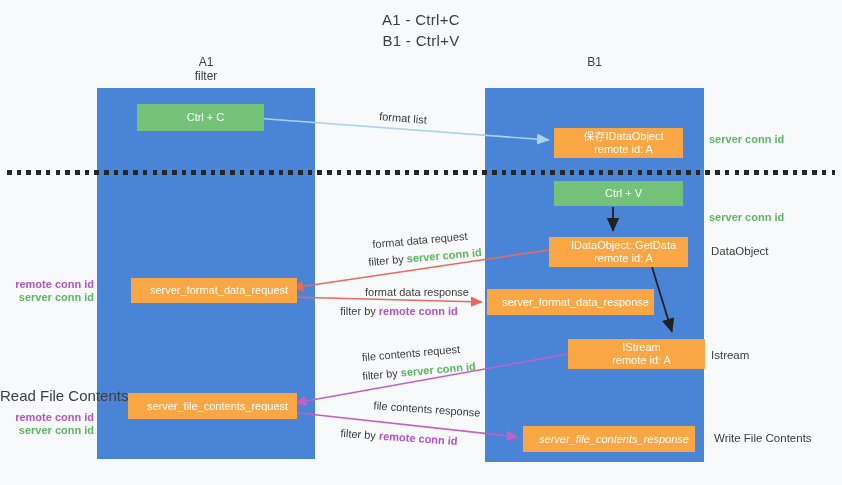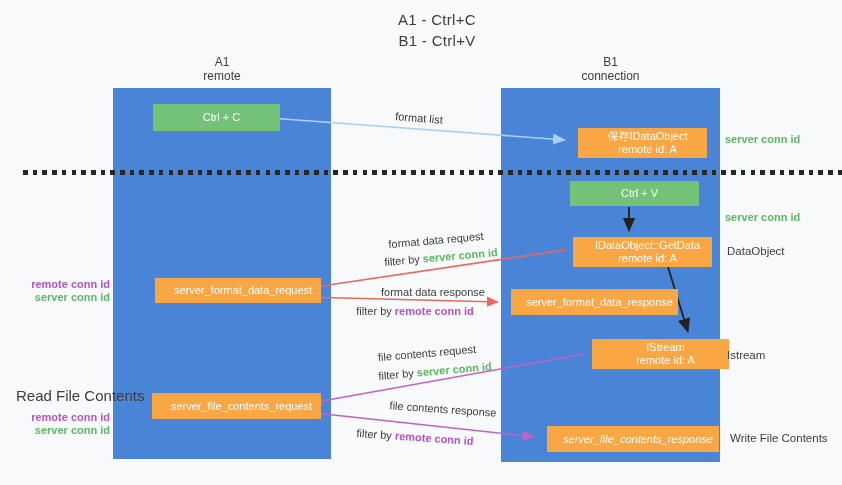--- a/index.html
+++ b/index.html
@@ -2,21 +2,21 @@
 <html style="--background: #f8f9fa; --lifeline-blue: #4a84d7; --node-green: #74c178; --node-orange: #f9a644; --arrow-lightblue: #a8d2ee; --arrow-salmon: #e8695d; --arrow-magenta: #c261c4; --arrow-black: #212121; --divider-black: #262626; --text-dark: #3d3d3d; --label-green: #5cb860; --label-purple: #b156c3;"><head>
 <meta charset="utf-8">
 <style>
   html,body{margin:0;padding:0;}
   body{
     width:842px;height:485px;
     background:var(--background,#f8f9fa);
     font-family:"Liberation Sans",sans-serif;
     overflow:hidden;position:relative;
   }
-  .stage{position:absolute;left:16px;top:0;width:772px;height:485px;}
+  .stage{position:absolute;left:0;top:0;width:772px;height:485px;}
 
   .title{
     position:absolute;left:0;top:9px;width:842px;
     text-align:center;font-size:15px;line-height:21px;
     color:var(--text-dark,#3d3d3d);letter-spacing:.3px;
   }
 
   .col-header{
     position:absolute;top:55px;text-align:center;
     font-size:12px;line-height:14px;color:var(--text-dark,#3d3d3d);
@@ -42,21 +42,21 @@
   .fill-black{fill:var(--arrow-black,#212121);}
   .fill-salmon{fill:var(--arrow-salmon,#e8695d);}
   .fill-magenta{fill:var(--arrow-magenta,#c261c4);}
 
   .node{
     position:absolute;z-index:4;
     display:flex;flex-direction:column;align-items:center;justify-content:center;
     color:#fff;font-size:11px;line-height:13px;text-align:center;white-space:nowrap;padding-left:10px;
   }
   .green-node{background:var(--node-green,#74c178);}
-  .orange-node{background:var(--node-orange,#f9a644);margin-left:8px;}
+  .orange-node{background:var(--node-orange,#f9a644);}
 
   #ctrl-c{left:137px;top:104px;width:117px;height:27px;}
   #save-ido{left:554px;top:128px;width:119px;height:30px;}
   #ctrl-v{left:554px;top:181px;width:119px;height:25px;}
   #getdata{left:549px;top:237px;width:129px;height:30px;align-items:center;}
   #fmt-req{left:131px;top:278px;width:156px;height:25px;}
   #fmt-resp{left:487px;top:289px;width:157px;height:26px;}
   #istream{left:568px;top:339px;width:127px;height:30px;}
   #file-req{left:128px;top:393px;width:159px;height:26px;}
   #file-resp{left:523px;top:426px;width:162px;height:26px;font-style:italic;}
@@ -96,25 +96,24 @@
 
 <div class="stage">
 
   <div class="title">
     <div>A1 - Ctrl+C</div>
     <div>B1 - Ctrl+V</div>
   </div>
 
   <div class="col-header left">
     <div>A1</div>
-    <div>remote</div>
+    <div>filter</div>
   </div>
   <div class="col-header right">
     <div>B1</div>
-    <div>connection</div>
   </div>
 
   <div class="lifeline left"></div>
   <div class="lifeline right"></div>
 
   <div class="divider"></div>
 
   <svg class="arrows" viewBox="0 0 842 485" xmlns="http://www.w3.org/2000/svg">
     <defs>
       <marker id="ah-blue" markerWidth="9" markerHeight="7" refX="7.5" refY="3.5" orient="auto">

